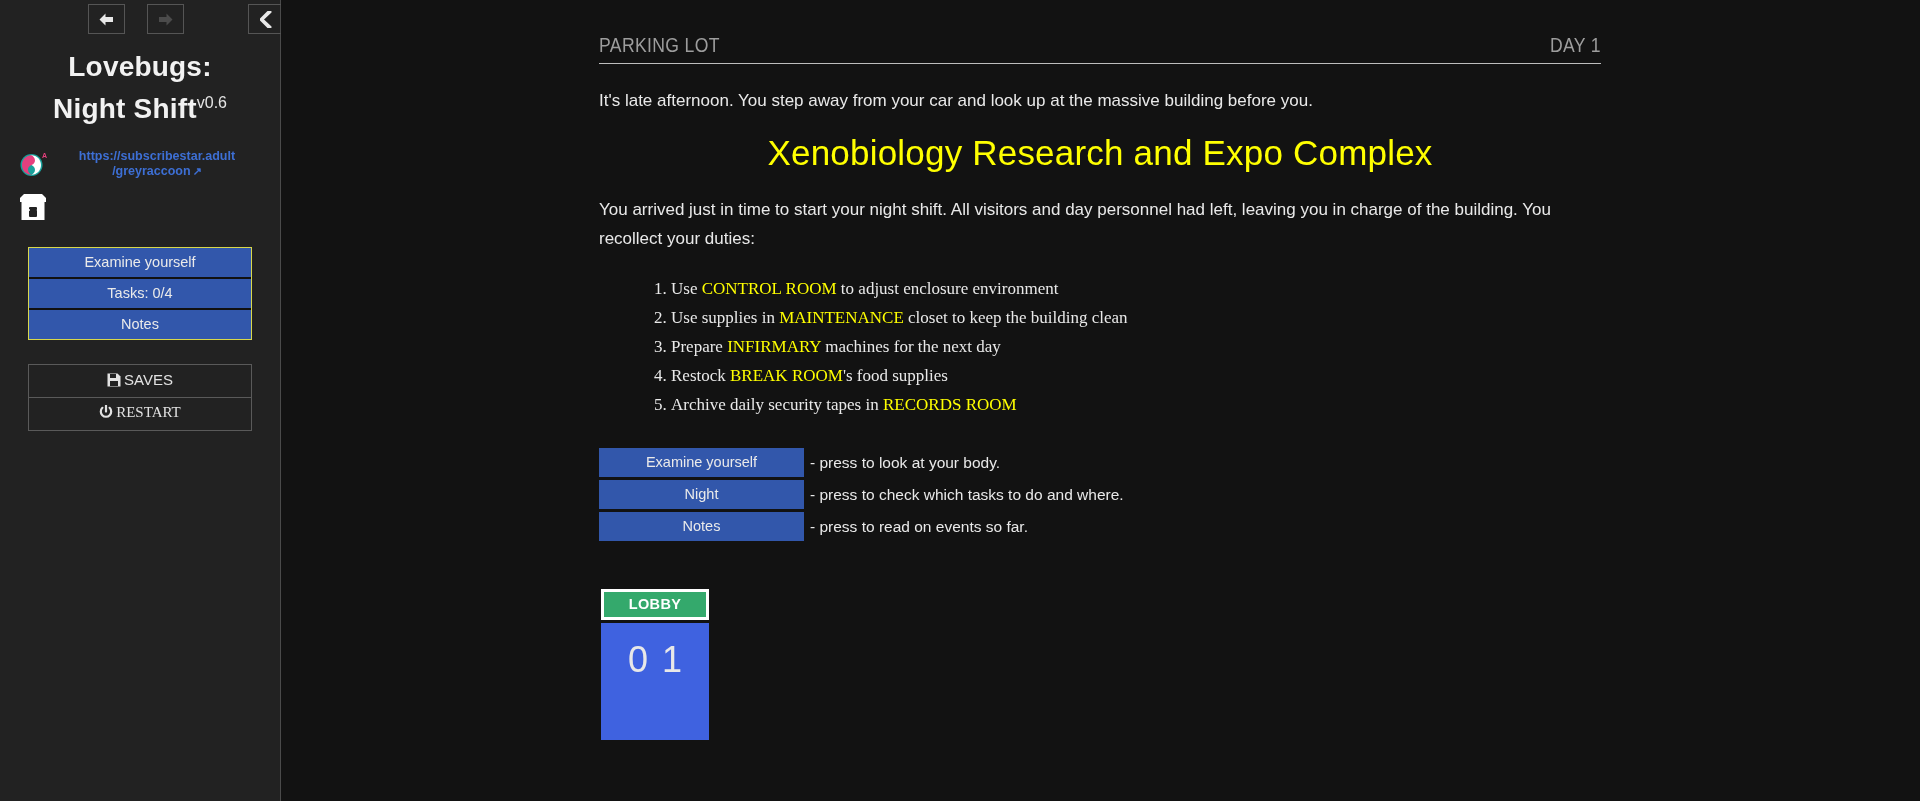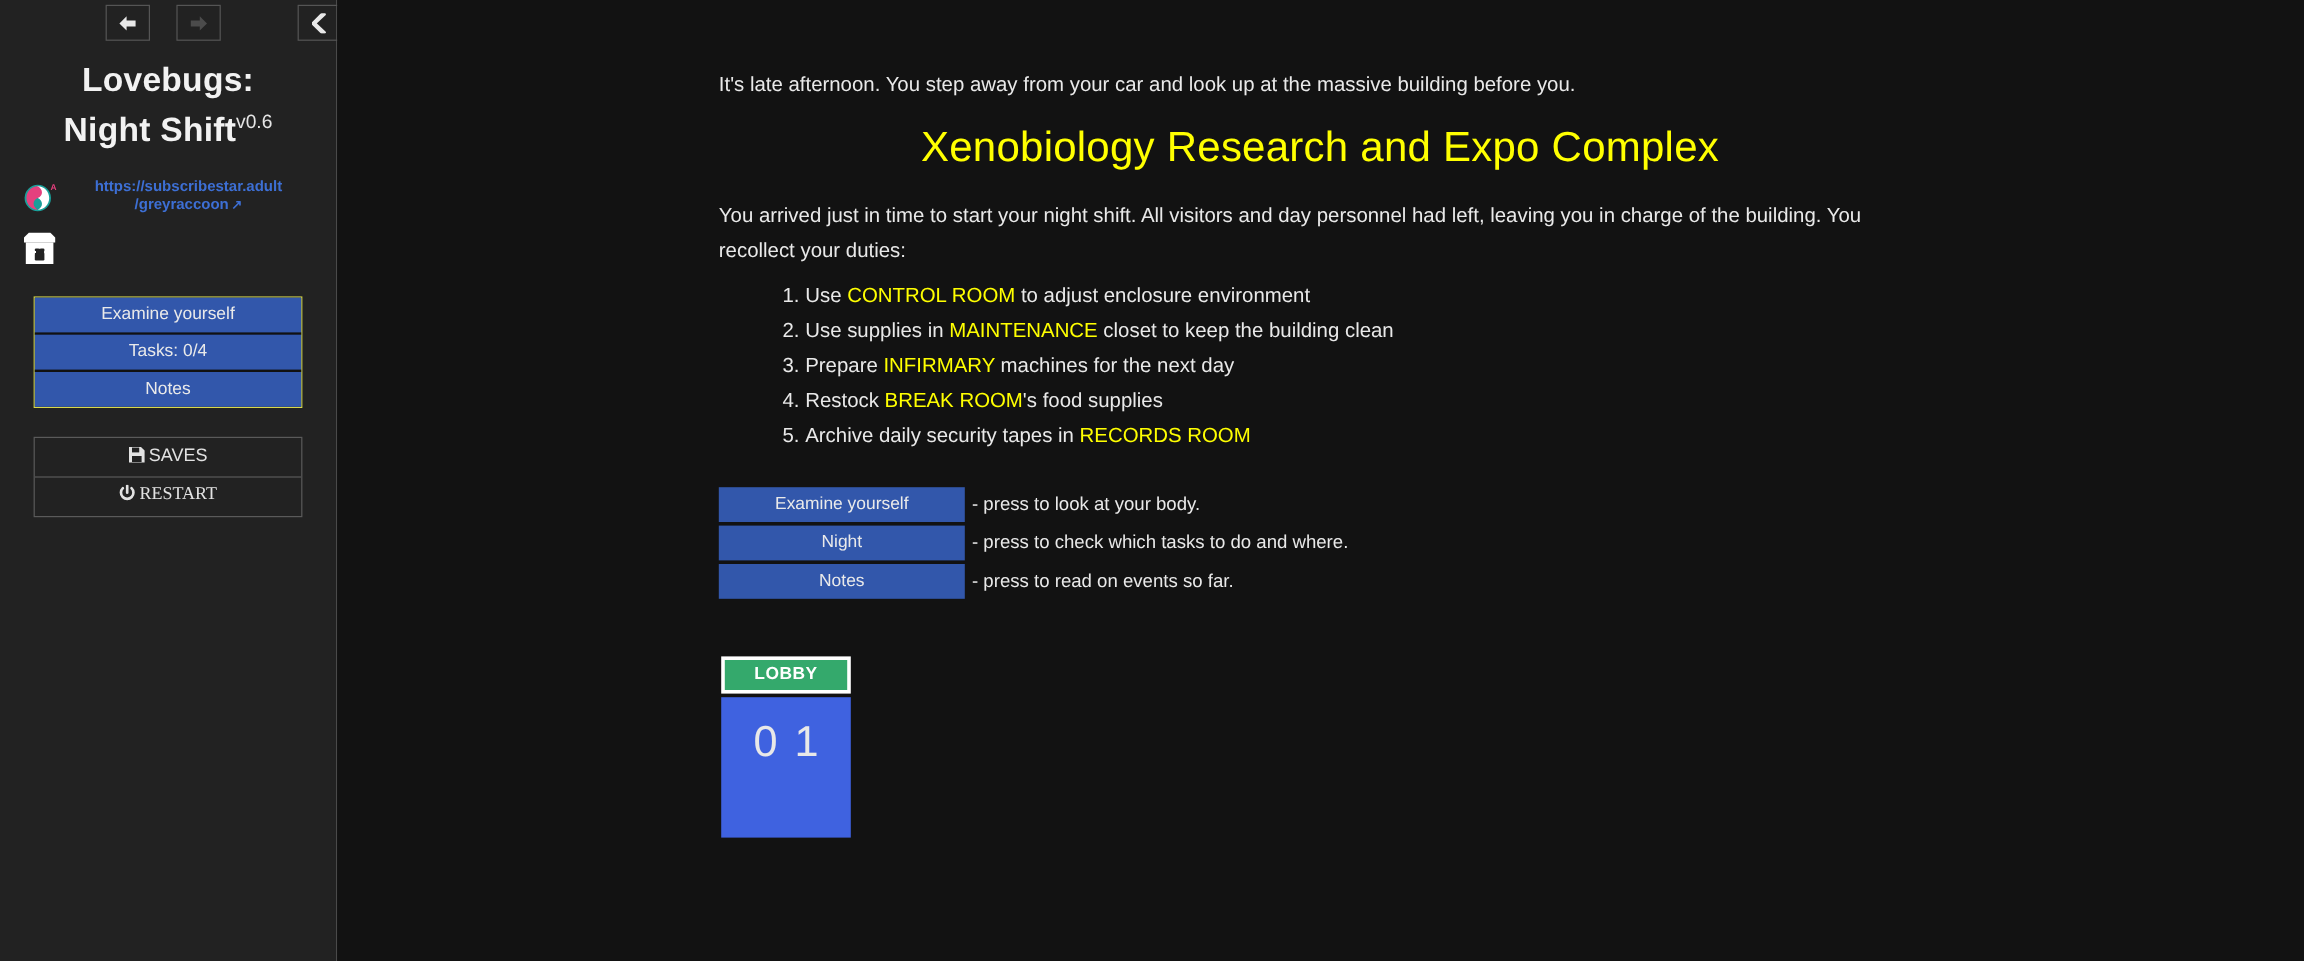--- a/index.html
+++ b/index.html
@@ -145,25 +145,25 @@
     font-size: 35px;
     text-align: center;
     margin: 18px 0 0 0;
     font-weight: normal;
     font-family: "Liberation Sans Narrow", "Liberation Sans", sans-serif;
     letter-spacing: .2px;
   }
   .kw { color: #ffff00; }
 
   #duty-list {
-    margin: 12px 0 0 0;
+    margin: 24px 0 0 0;
     padding-left: 72px;
     color: #e9e9e9;
     font-size: 17px;
-    font-family: Liberation Sans, sans-serif;
+    font-family: Liberation Serif, serif;
   }
   #duty-list li { line-height: 23px; margin-bottom: 6px; }
 
   #legend { margin-top: 32px; }
   .legend-row { display: flex; align-items: stretch; margin-bottom: 3px; }
   .legend-btn {
     width: 205px; flex: 0 0 205px;
     background: #3257ab;
     color: #eaeaea;
     font-size: 14.5px;
@@ -299,20 +299,24 @@
             </svg>
         </span><span>RESTART</span>
       </button>
     </div>
 
   </aside>
 
   <main id="main">
     <div id="content">
 
+      <div id="scene-head">
+        <div class="loc">PARKING LOT</div>
+        <div class="day">DAY 1</div>
+      </div>
 
       <p class="para">It's late afternoon. You step away from your car and look up at the massive building before you.</p>
 
       <h1 id="big-title">Xenobiology Research and Expo Complex</h1>
 
       <p class="para">You arrived just in time to start your night shift. All visitors and day personnel had left, leaving you in charge of the building. You recollect your duties:</p>
 
       <ol id="duty-list">
         <li><span>Use </span><span class="kw">CONTROL ROOM</span><span> to adjust enclosure environment</span></li>
         <li><span>Use supplies in </span><span class="kw">MAINTENANCE</span><span> closet to keep the building clean</span></li>

